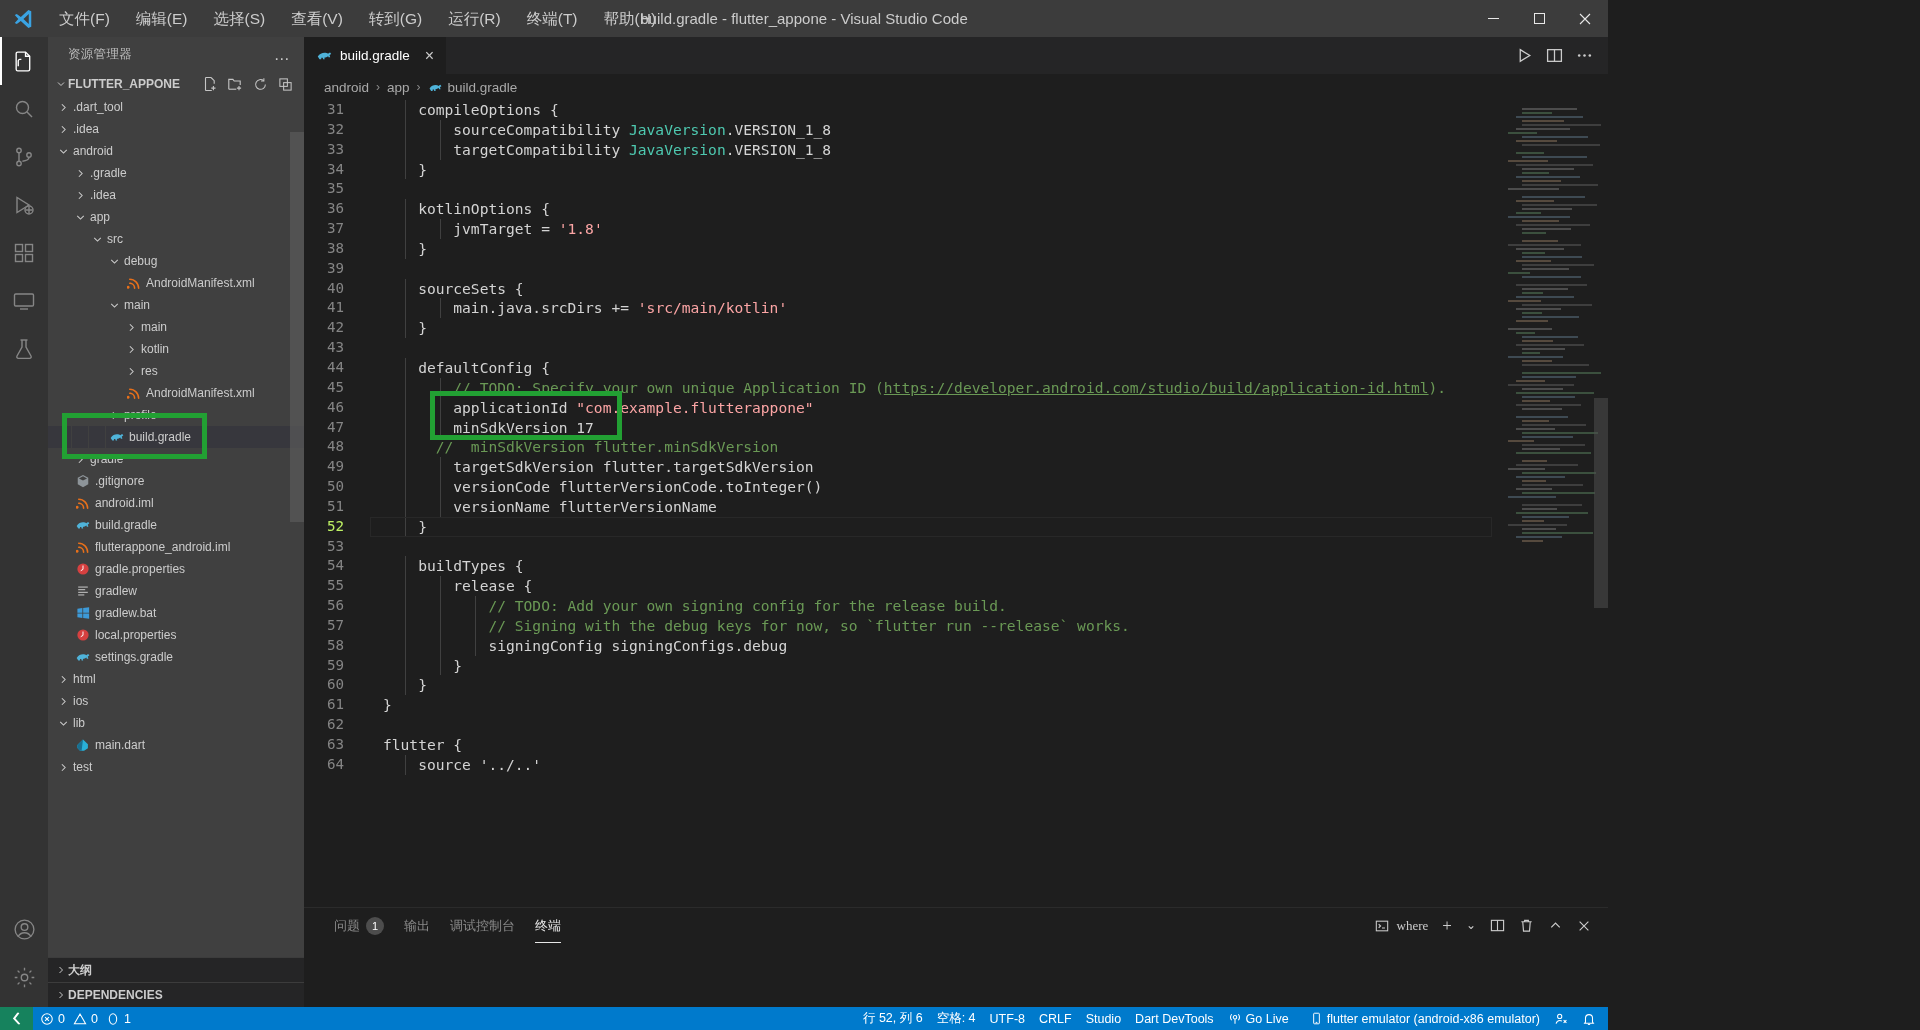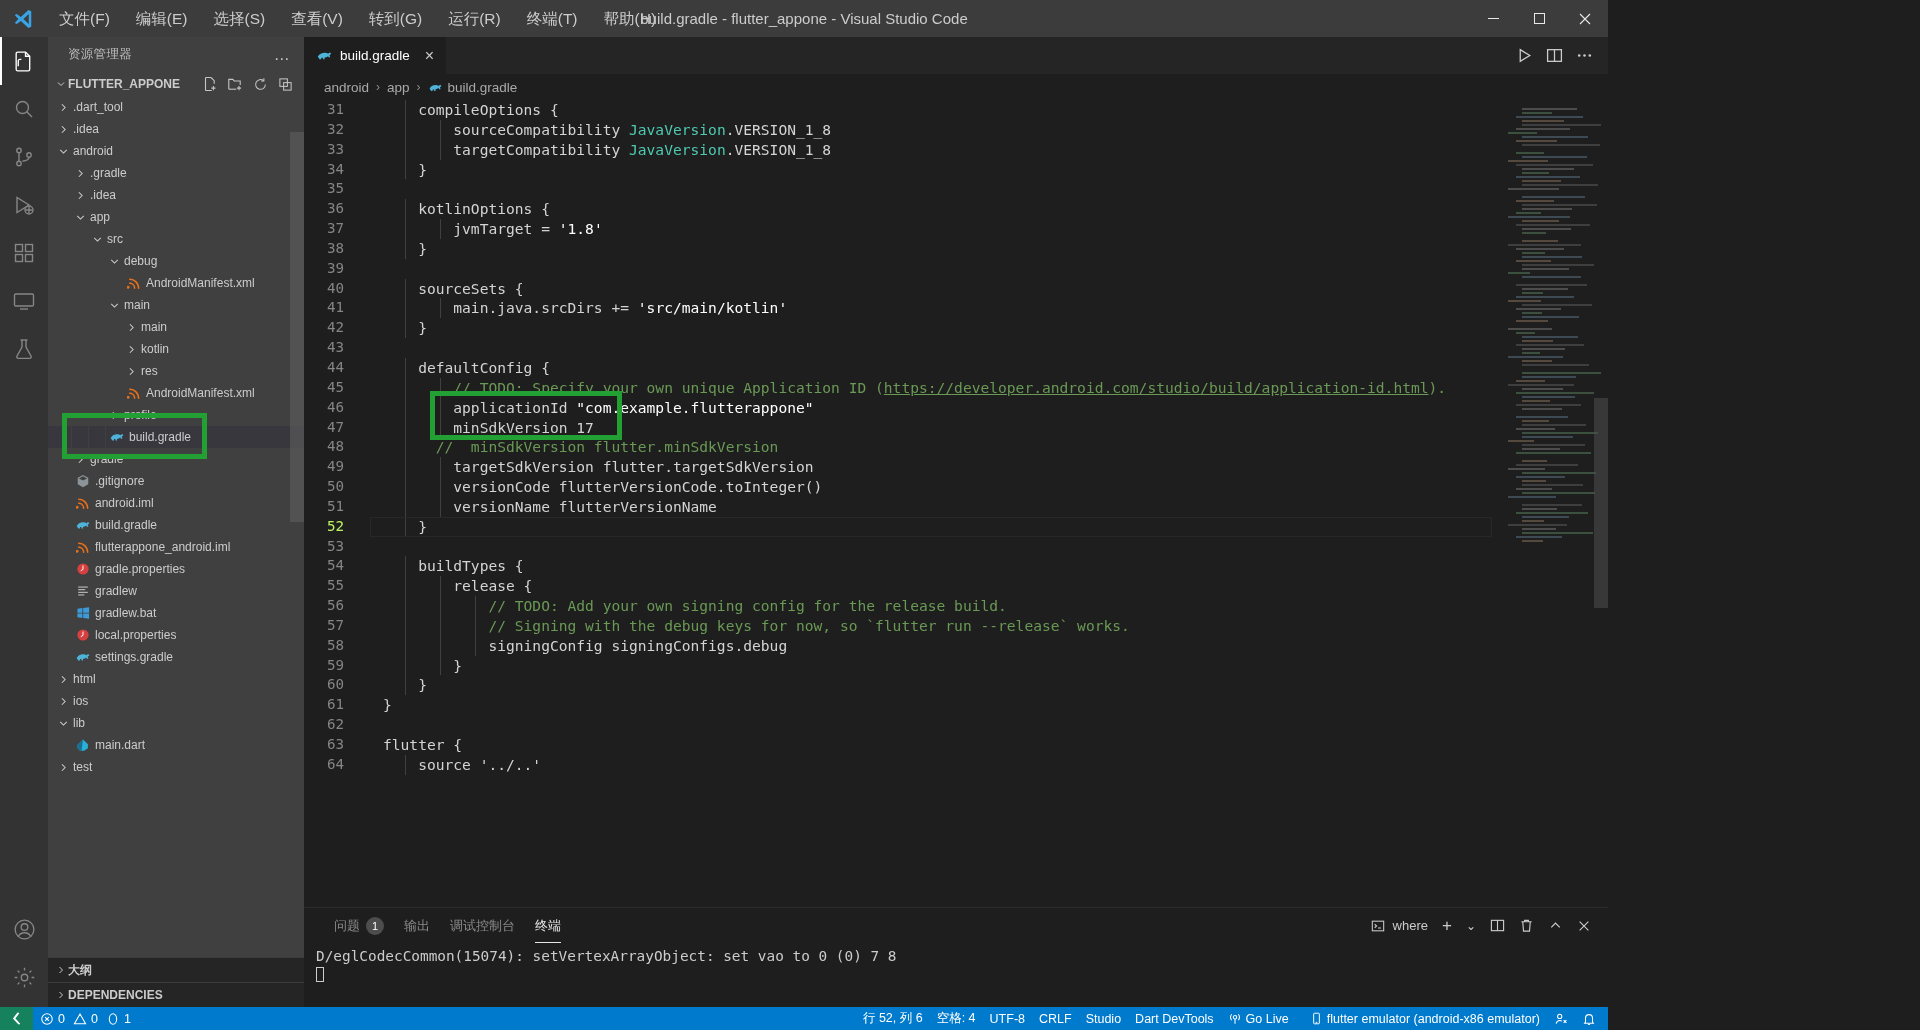--- a/index.html
+++ b/index.html
@@ -113,21 +113,21 @@
     color: #858585; font-family: "DejaVu Sans Mono", monospace; font-size: 14.2px;
   }
   .cline.current .lnum { color: #bef264; }
   .ctext { position: relative; padding-left: 13px; flex: 1; }
   .cur-line-box {
     position: absolute; left: 66px; right: 12px; height: 19.85px; border: 1px solid #282828;
     pointer-events: none;
   }
   .ind { position:absolute; width:1px; top:0; height:19.85px; background:#404040; }  
   .k-plain { color: #d4d4d4; }
-  .k-str   { color: #ffffff; }
+  .k-str   { color: #fca5a5; }
   .k-com   { color: #6a9955; }
   .k-type  { color: #4ec9b0; }
   .k-link  { color: #6a9955; text-decoration: underline; }
 
   .minimap {
     width: 104px; flex: 0 0 104px; background: #1e1e1e; position: relative; overflow: hidden;
   }
   .mm-line { height: 2px; margin-bottom: 2px; }
   .scrollbar-v {
     position: absolute; right: 0; top: 0; width: 14px; bottom: 0;
@@ -143,21 +143,21 @@
   }
   .ptab.active { color: #e7e7e7; }
   .ptab.active::after {
     content:''; position:absolute; left:10px; right:10px; bottom:0; height:1px; background:#e7e7e7;
   }
   .pbadge {
     background: #4d4d4d; color: #fff; border-radius: 9px; min-width: 18px; height: 18px;
     display: inline-flex; align-items: center; justify-content: center; font-size: 11px; padding: 0 5px;
   }
   .panel-actions { margin-left: auto; display: flex; align-items: center; gap: 4px; padding-right: 12px; color: #cccccc; font-size: 13px;}
-  .pa-btn { display:flex; align-items:flex-end; gap:8px; padding: 3px 5px; }
+  .pa-btn { display:flex; align-items:center; gap:8px; padding: 3px 5px; font-family: Liberation Serif, serif; }
   .terminal-body {
     flex: 1; padding: 4px 0 0 12px; font-family: "DejaVu Sans Mono", monospace;
     font-size: 14.4px; line-height: 19px; color: #cccccc;
   }
   .term-cursor { display:inline-block; width:8px; height:15px; border:1px solid #cccccc; vertical-align: -2px; }
 
   
   .statusbar {
     height: 23px; background: #007acc; display: flex; align-items: center; flex: 0 0 23px;
     font-size: 12.5px; color: #ffffff;
@@ -894,24 +894,20 @@
                   <path d="M3.5 10 8 5.5 12.5 10"></path>
                 </svg>
             </span>
             <span class="pa-btn">
               <svg width="14" height="14" viewBox="0 0 16 16" fill="none" stroke="currentColor" stroke-width="1.3">
                   <path d="M3 3l10 10M13 3L3 13"></path>
                 </svg>
             </span>
           </div>
         </div>
-        <div class="terminal-body">
-          <div>D/eglCodecCommon(15074): setVertexArrayObject: set vao to 0 (0) 7 8</div>
-          <div><span class="term-cursor"></span></div>
-        </div>
       </div>
     </div>
   </div>
 
   <div class="statusbar">
     <div class="sb-remote">
       <svg width="15" height="15" viewBox="0 0 16 16" fill="none" stroke="#ffffff" stroke-width="1.3">
           <path d="M9.5 2 5 8l5.5 6M10.5 2 6 8l5.5 6"></path>
         </svg>
     </div>

